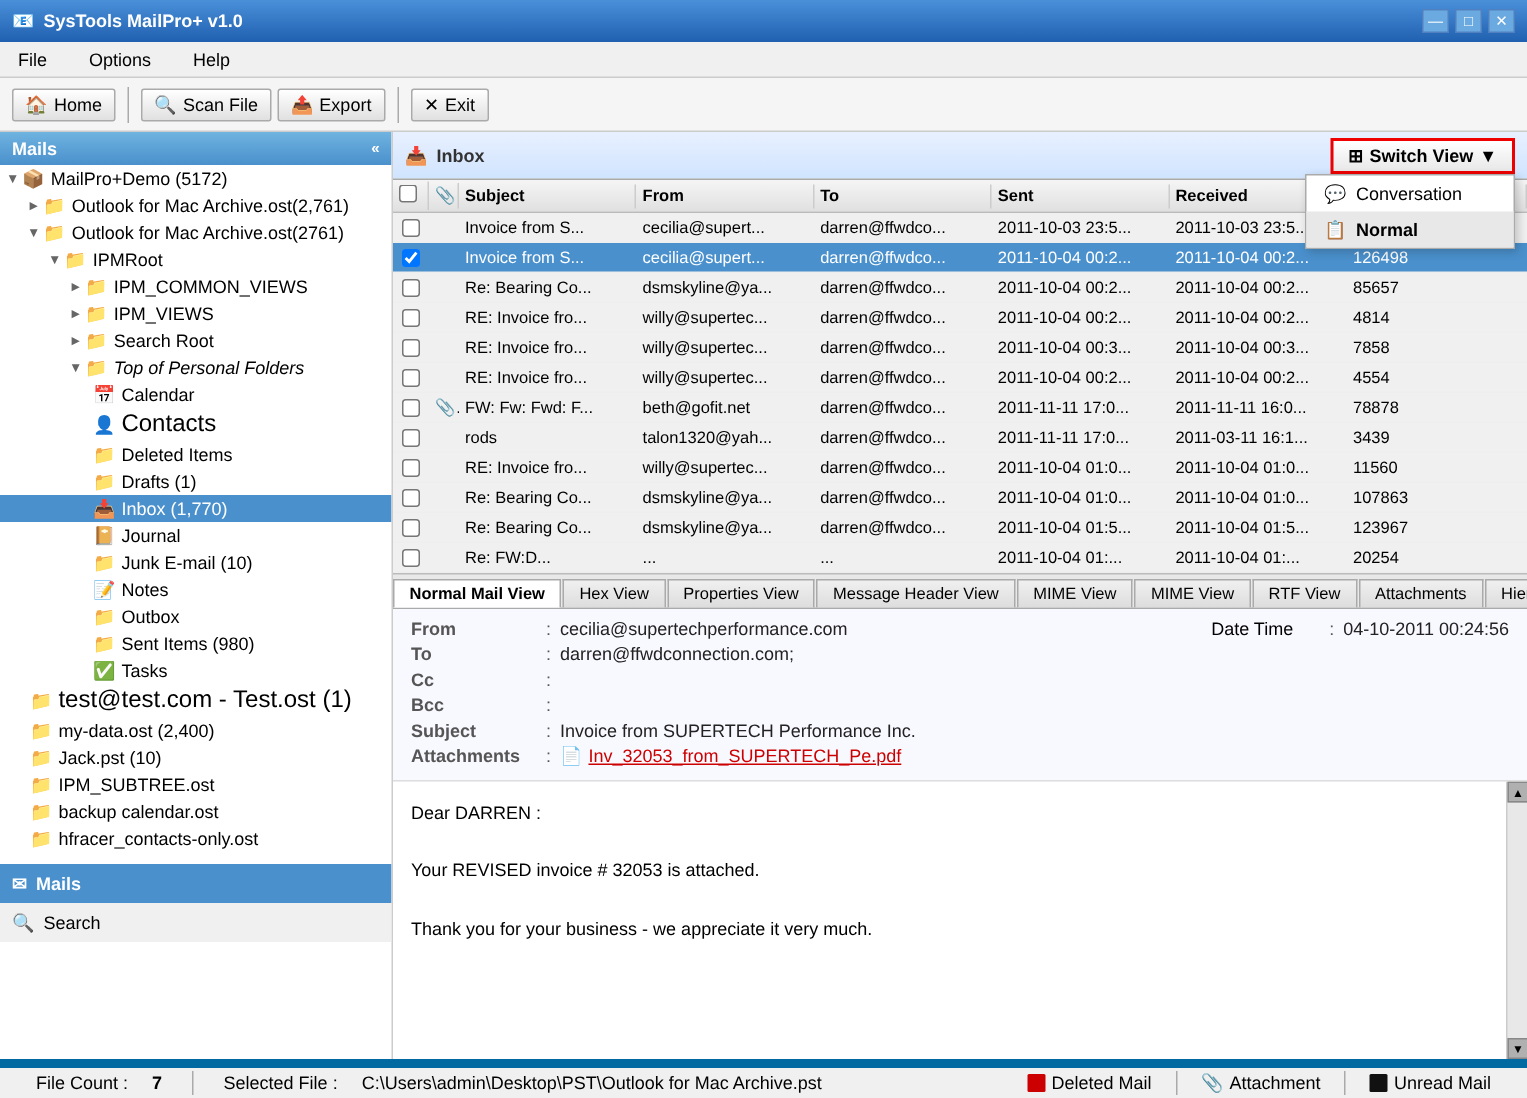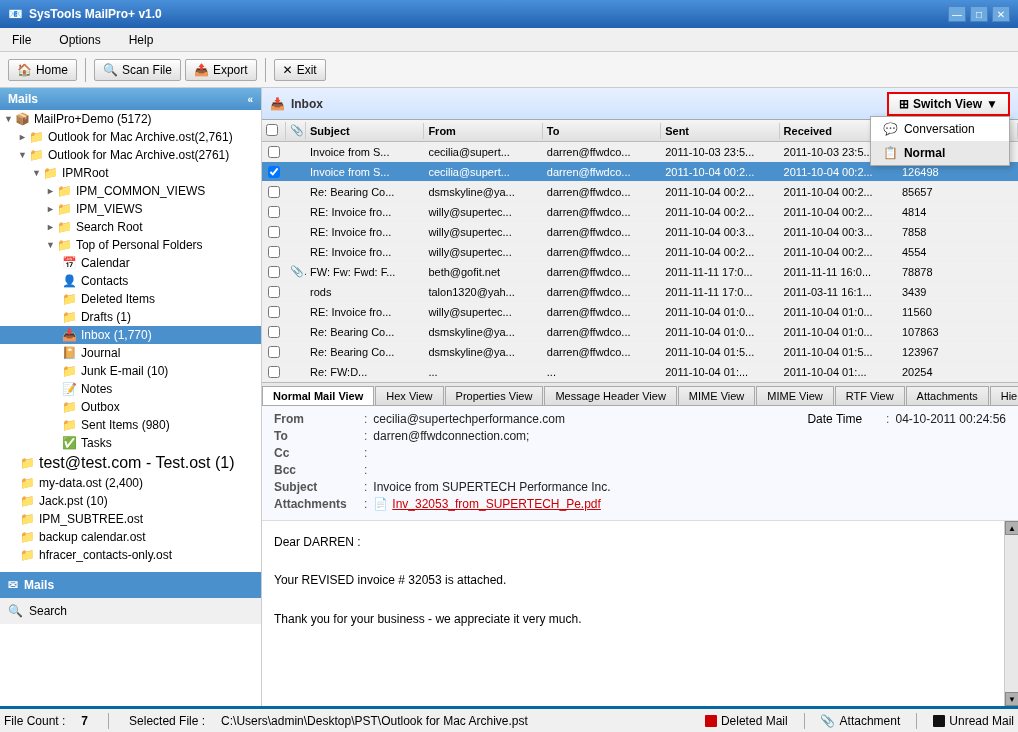--- a/index.html
+++ b/index.html
@@ -221,24 +221,24 @@
       font-size: 12px;
       line-height: 1.6;
       overflow-y: auto;
       flex: 1;
     }
 
     
     .status-bar {
       height: 26px;
       background: #f0f0f0;
-      border-top: 3px solid #0369a1;
+      border-top: 6px solid #0369a1;
       display: flex;
       align-items: center;
-      padding: 0 4px;
+      padding: 0 24px;
       gap: 16px;
       font-size: 11px;
     }
     .status-segment { display: flex; align-items: center; gap: 4px; }
     .status-dot { width: 12px; height: 12px; border-radius: 1px; }
     .status-sep { width: 1px; height: 16px; background: #aaa; margin: 0 4px; }
 
     
     ::-webkit-scrollbar { width: 10px; height: 10px; }
     ::-webkit-scrollbar-track { background: #f0f0f0; }
@@ -327,31 +327,31 @@
           <span style="font-size: 12px;">IPM_VIEWS</span>
         </div>
         <div class="tree-item" style="padding-left: 46px;">
           <span style="margin-right: 2px; font-size: 9px; color: rgb(102, 102, 102);">►</span>
           <span style="margin-right: 4px;">📁</span>
           <span style="font-size: 12px;">Search Root</span>
         </div>
         <div class="tree-item" style="padding-left: 46px;">
           <span style="margin-right: 2px; font-size: 9px; color: rgb(102, 102, 102);">▼</span>
           <span style="margin-right: 4px;">📁</span>
-          <span style="font-size: 12px;">Top of Personal Folders</span>
+          <span style="font-size: 12px; font-style: italic;">Top of Personal Folders</span>
         </div>
         <div class="tree-item" style="padding-left: 60px;">
           <span style="margin-right: 2px; font-size: 9px; color: rgb(102, 102, 102);"> </span>
           <span style="margin-right: 4px;">📅</span>
           <span style="font-size: 12px;">Calendar</span>
         </div>
         <div class="tree-item" style="padding-left: 60px;">
           <span style="margin-right: 2px; font-size: 9px; color: rgb(102, 102, 102);"> </span>
           <span style="margin-right: 4px;">👤</span>
-          <span style="font-size: 12px;">Contacts</span>
+          <span style="font-size: 16px;">Contacts</span>
         </div>
         <div class="tree-item" style="padding-left: 60px;">
           <span style="margin-right: 2px; font-size: 9px; color: rgb(102, 102, 102);"> </span>
           <span style="margin-right: 4px;">📁</span>
           <span style="font-size: 12px;">Deleted Items</span>
         </div>
         <div class="tree-item" style="padding-left: 60px;">
           <span style="margin-right: 2px; font-size: 9px; color: rgb(102, 102, 102);"> </span>
           <span style="margin-right: 4px;">📁</span>
           <span style="font-size: 12px;">Drafts (1)</span>

